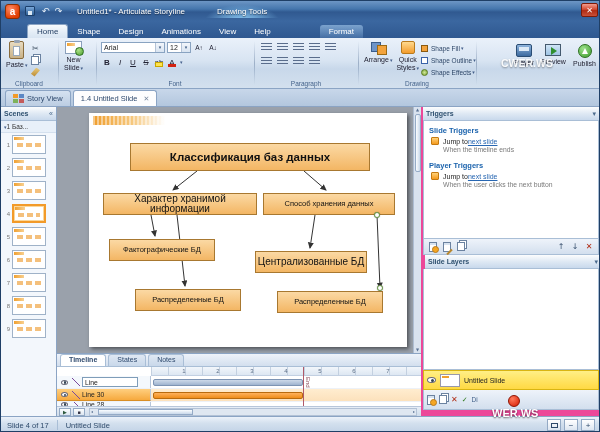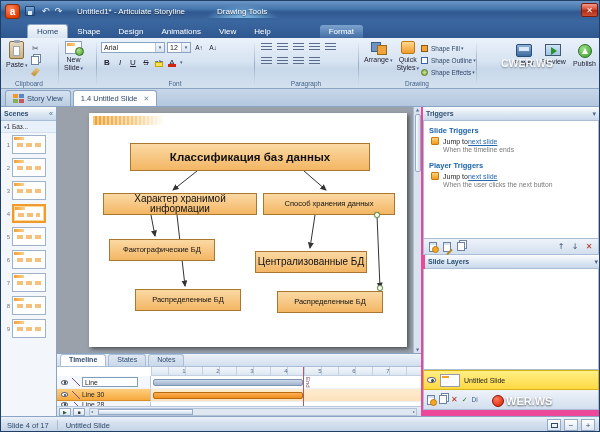--- a/index.html
+++ b/index.html
@@ -201,21 +201,21 @@
 .sep{width:1px;height:10px;background:#a9bed6;margin:0 8px;}
 .zoomarea{margin-left:auto;display:flex;align-items:center;}
 .zbtn{width:14px;height:12px;border:1px solid #93a9c4;background:linear-gradient(#fff,#dce6f1);
   display:flex;align-items:center;justify-content:center;font-size:8px;color:#2e4a6b;margin-left:3px;}
 .zfit{width:7px;height:5px;border:1px solid #2e4a6b;}
 
 
 .wm1{position:absolute;left:500px;top:56px;z-index:60;font-weight:bold;color:rgba(255,255,255,.93);
   font-size:10.5px;text-shadow:0 1px 2px rgba(0,0,0,.4);pointer-events:none;}
 .wm2{position:absolute;left:491px;top:394px;z-index:60;display:flex;align-items:center;font-weight:bold;
-  color:#fff;font-size:11px;text-shadow:0 1px 2px rgba(0,0,0,.6);pointer-events:none;}
+  color:#fff;font-size:11px;text-shadow:0 1px 2px rgba(0,0,0,.6);pointer-events:none;flex-direction:column;}
 .wmdot{width:12px;height:12px;border-radius:50%;background:radial-gradient(circle at 35% 30%,#ff7a5c,#d61a00);
   border:1px solid #8e1200;margin-right:2px;}
 </style>
 </head>
 <body>
 
 <div id="app">
 
   <div class="titlebar">
     <div class="applogo">a</div>

